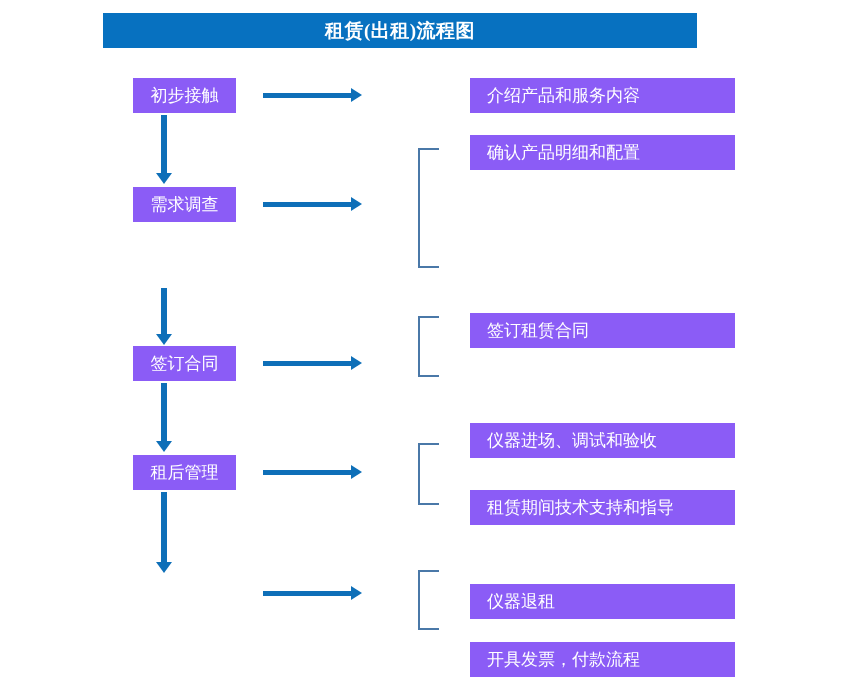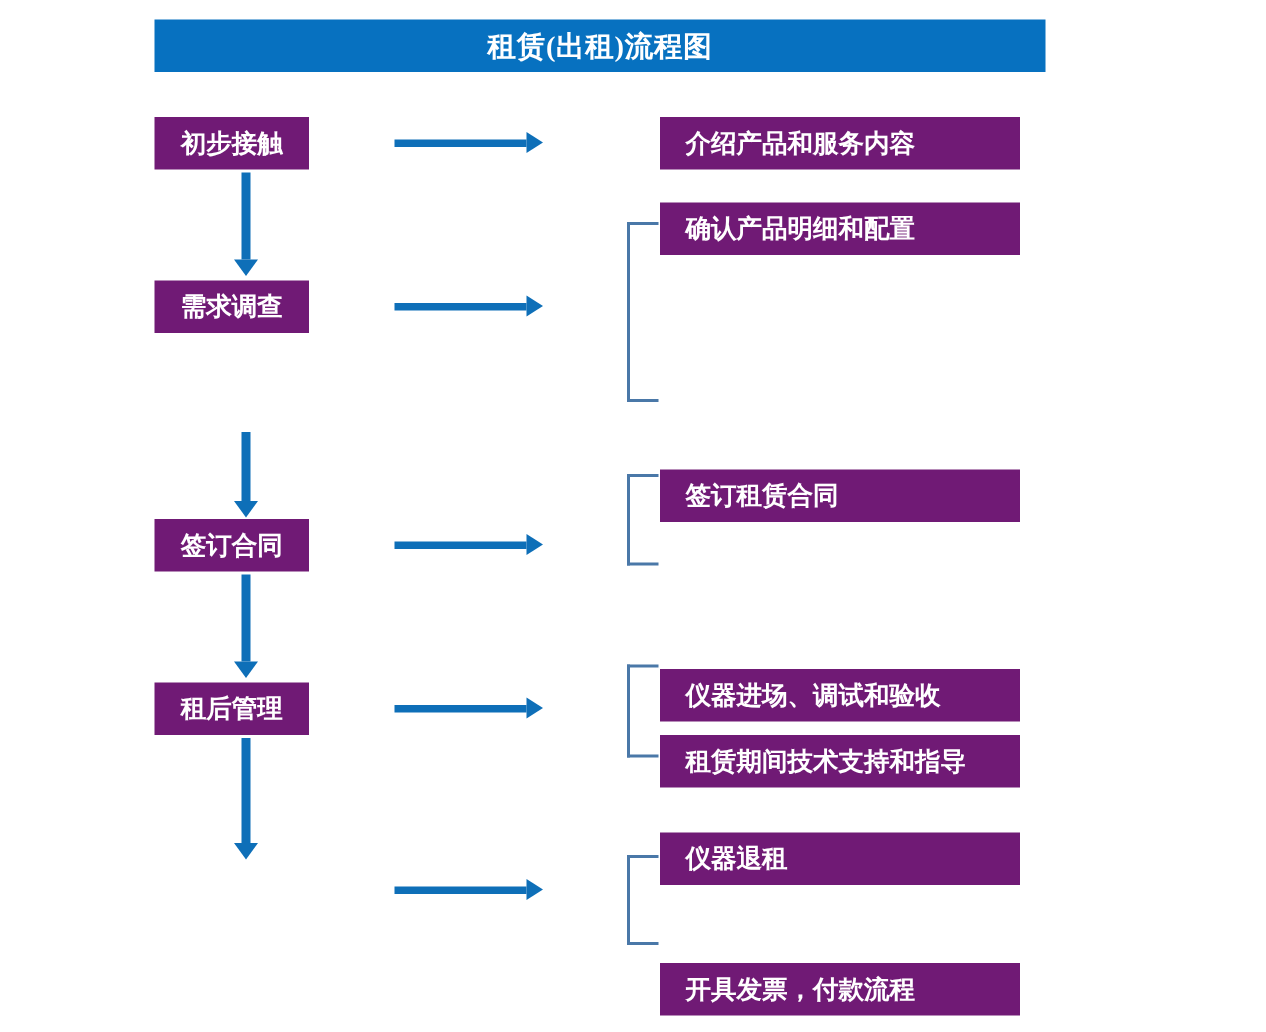--- a/index.html
+++ b/index.html
@@ -35,37 +35,38 @@
     font-weight: bold;
     display: flex;
     align-items: center;
     justify-content: center;
     letter-spacing: 0.5px;
   }
 
   
   .box {
     position: absolute;
-    background: #701a75;
+    background: #8b5cf6;
     color: #ffffff;
-    font-weight: bold;
+    font-weight: normal;
     display: flex;
     align-items: center;
     box-sizing: border-box;
+    margin-left: 30px;
   }
   .box-left {
     left: 103px;
     width: 103px;
     height: 35px;
     font-size: 17px;
     justify-content: center;
   }
   .box-right {
     left: 440px;
-    width: 240px;
+    width: 265px;
     height: 35px;
     font-size: 17px;
     justify-content: flex-start;
     padding-left: 17px;
   }
 
   
   .arrow-h {
     position: absolute;
     height: 20px;
@@ -190,21 +191,21 @@
 
   <div class="box box-right" style="top:78px;">介绍产品和服务内容</div>
 
   <div class="box box-right" style="top:135px;">确认产品明细和配置</div>
 
 
 
   <div class="box box-right" style="top:313px;">签订租赁合同</div>
 
 
-  <div class="box box-right" style="top:446px;">仪器进场、调试和验收</div>
+  <div class="box box-right" style="top:423px;">仪器进场、调试和验收</div>
 
   <div class="box box-right" style="top:490px;">租赁期间技术支持和指导</div>
 
-  <div class="box box-right" style="top:555px;">仪器退租</div>
+  <div class="box box-right" style="top:584px;">仪器退租</div>
 
   <div class="box box-right" style="top:642px;text-align:center;">开具发票，付款流程</div>
 
 </div>
 
 </body></html>

